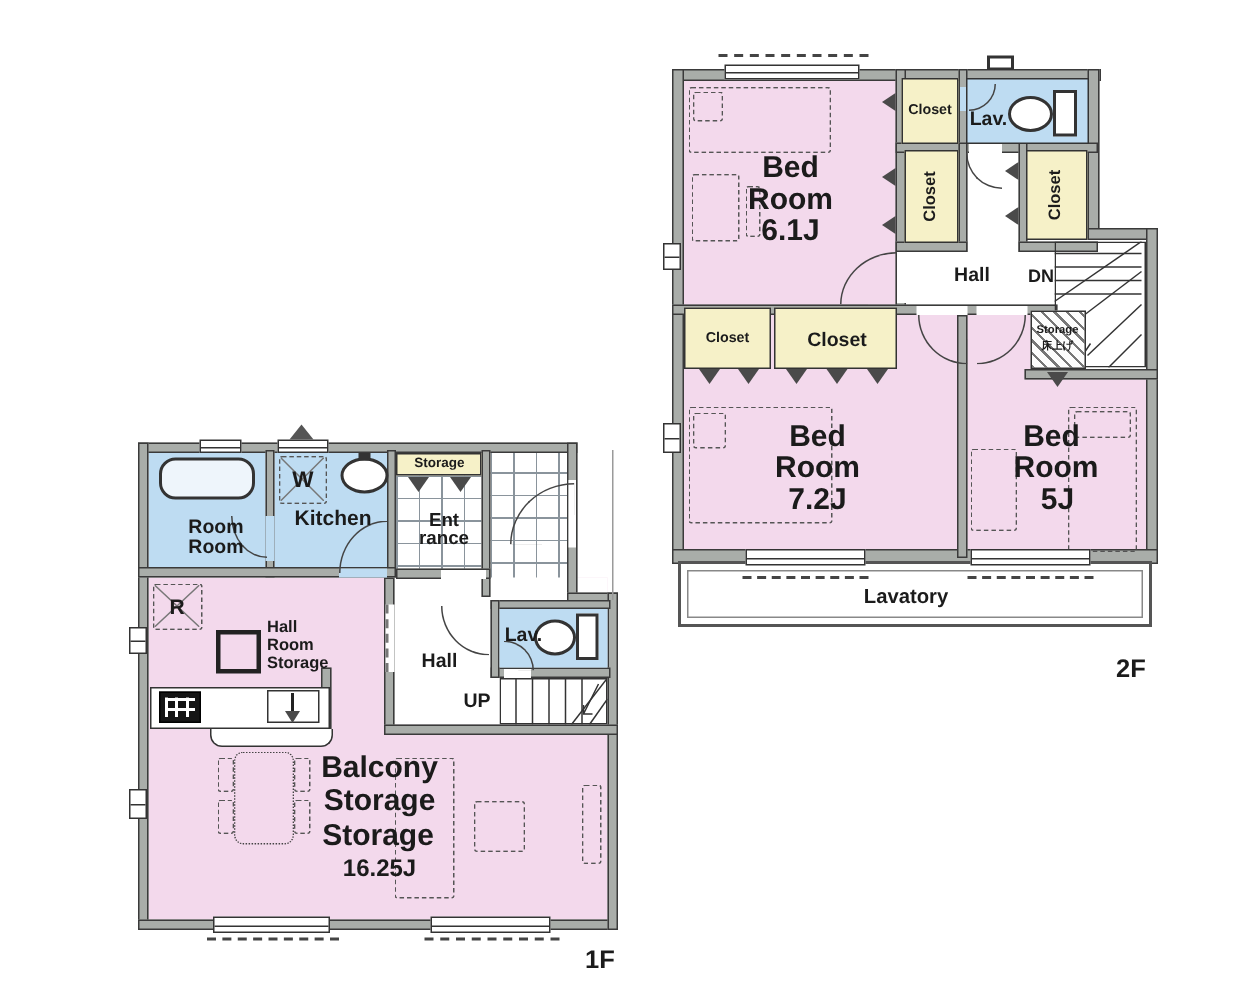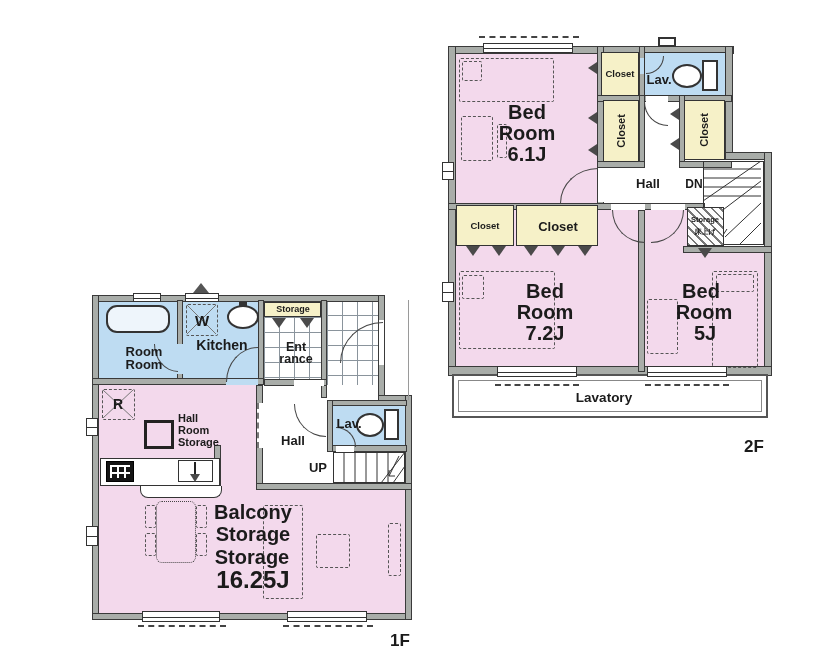--- a/index.html
+++ b/index.html
@@ -282,16 +282,16 @@
   <div class="lbl" style="left:296px;top:359px;font-size:12.5px">rance</div>
   <div class="lbl" style="left:293px;top:440px;font-size:13px">Hall</div>
   <div class="lbl" style="left:349px;top:423px;font-size:13px">Lav.</div>
   <div class="lbl" style="left:318px;top:467px;font-size:13px">UP</div>
   <div class="lblL" style="left:178px;top:413px;font-size:11px">Hall</div>
   <div class="lblL" style="left:178px;top:425px;font-size:11px">Room</div>
   <div class="lblL" style="left:178px;top:437px;font-size:11px">Storage</div>
   <div class="lbl" style="left:253px;top:512px;font-size:20px">Balcony</div>
   <div class="lbl" style="left:253px;top:534px;font-size:20px">Storage</div>
   <div class="lbl" style="left:252px;top:557px;font-size:20px">Storage</div>
-  <div class="lbl" style="left:253px;top:580px;font-size:24px">16.25J</div>
+  <div class="lbl" style="left:253px;top:580px;font-size:16px">16.25J</div>
   <div class="lbl" style="left:400px;top:640px;font-size:17px">1F</div>
 
 </div>
 
 </body></html>

